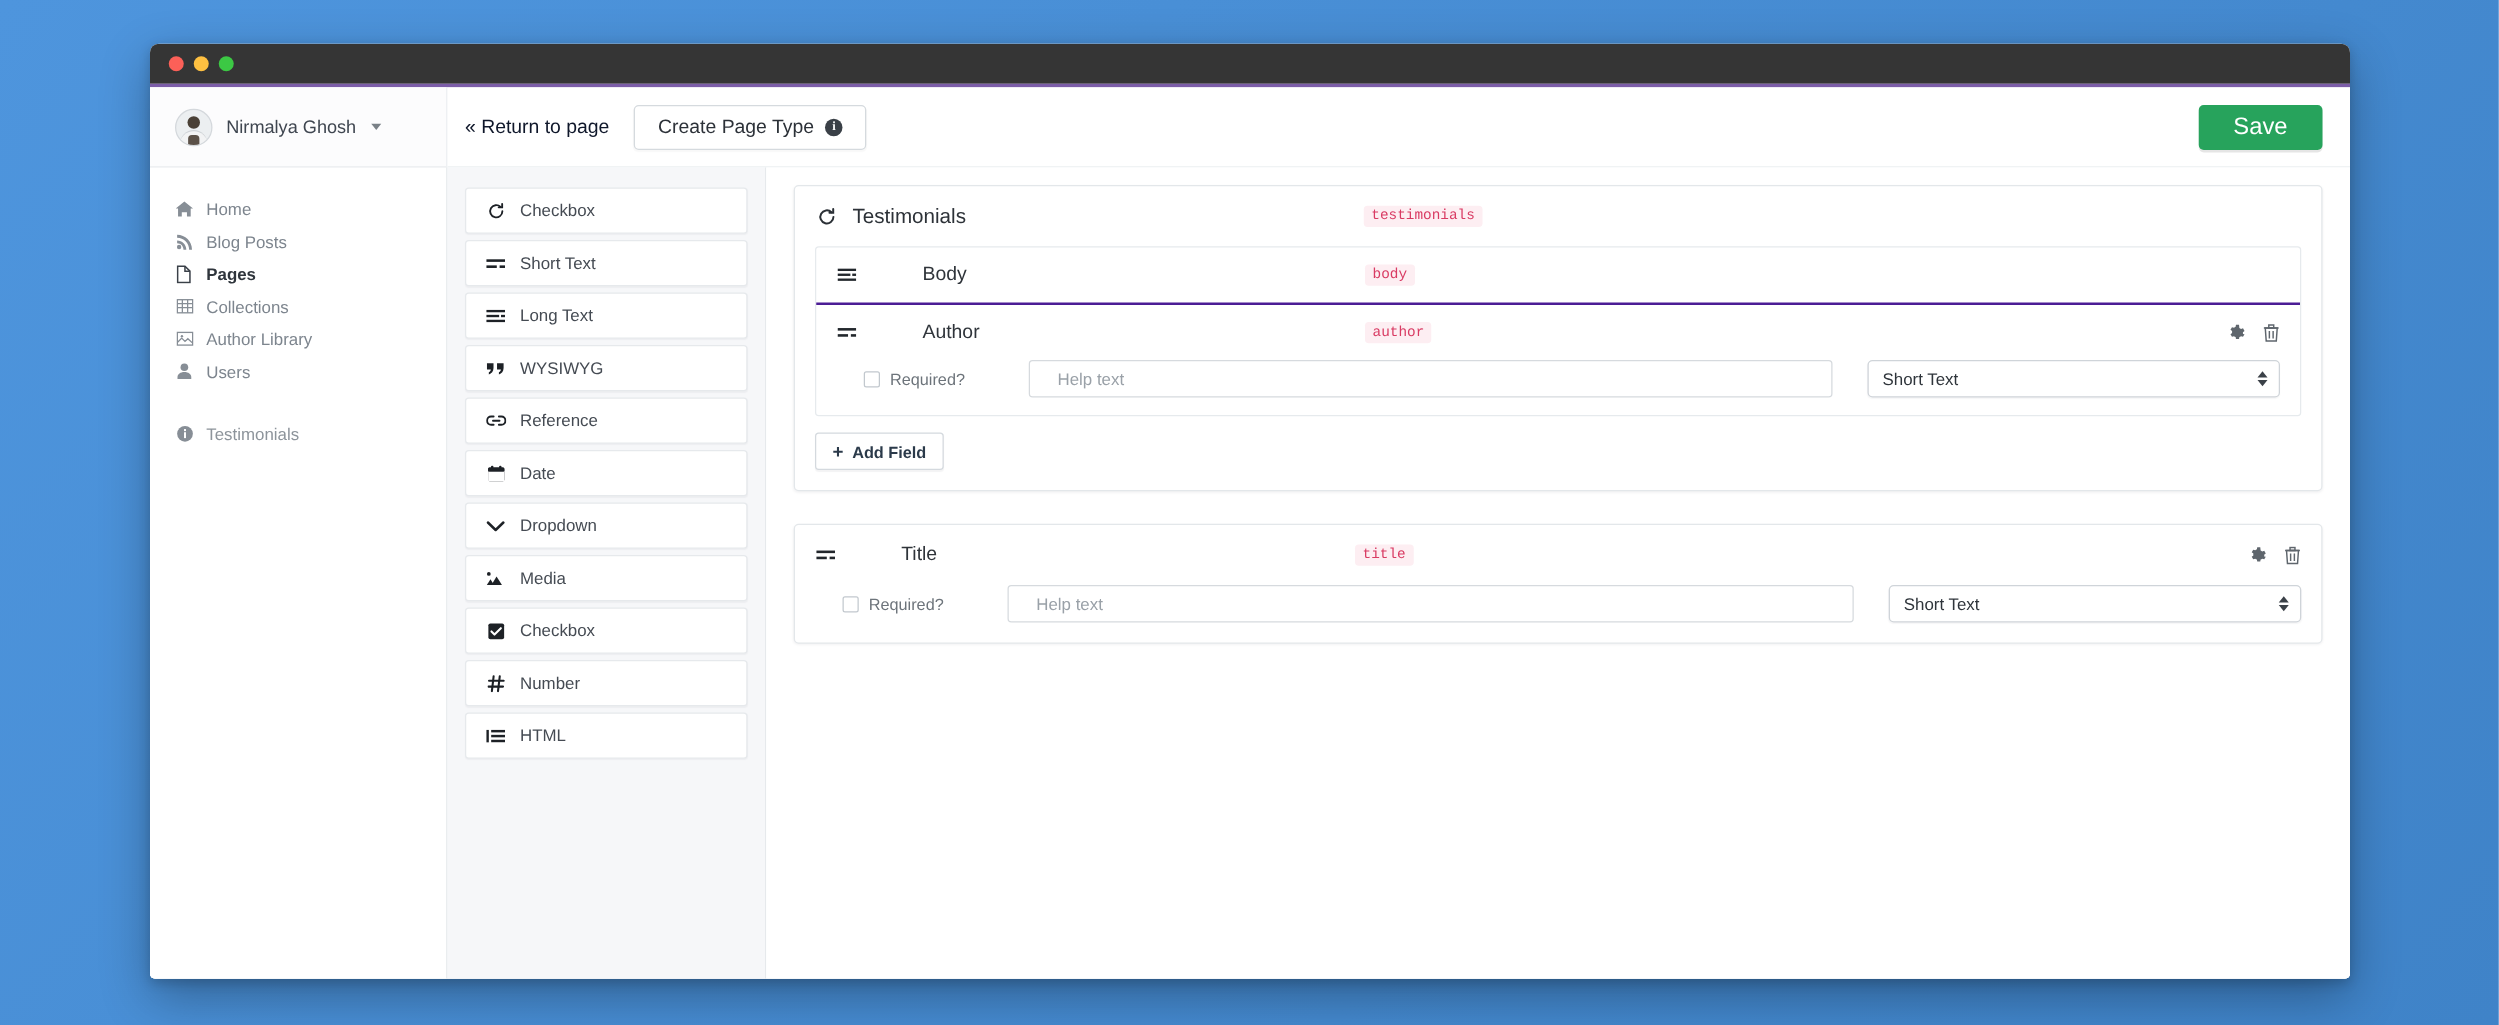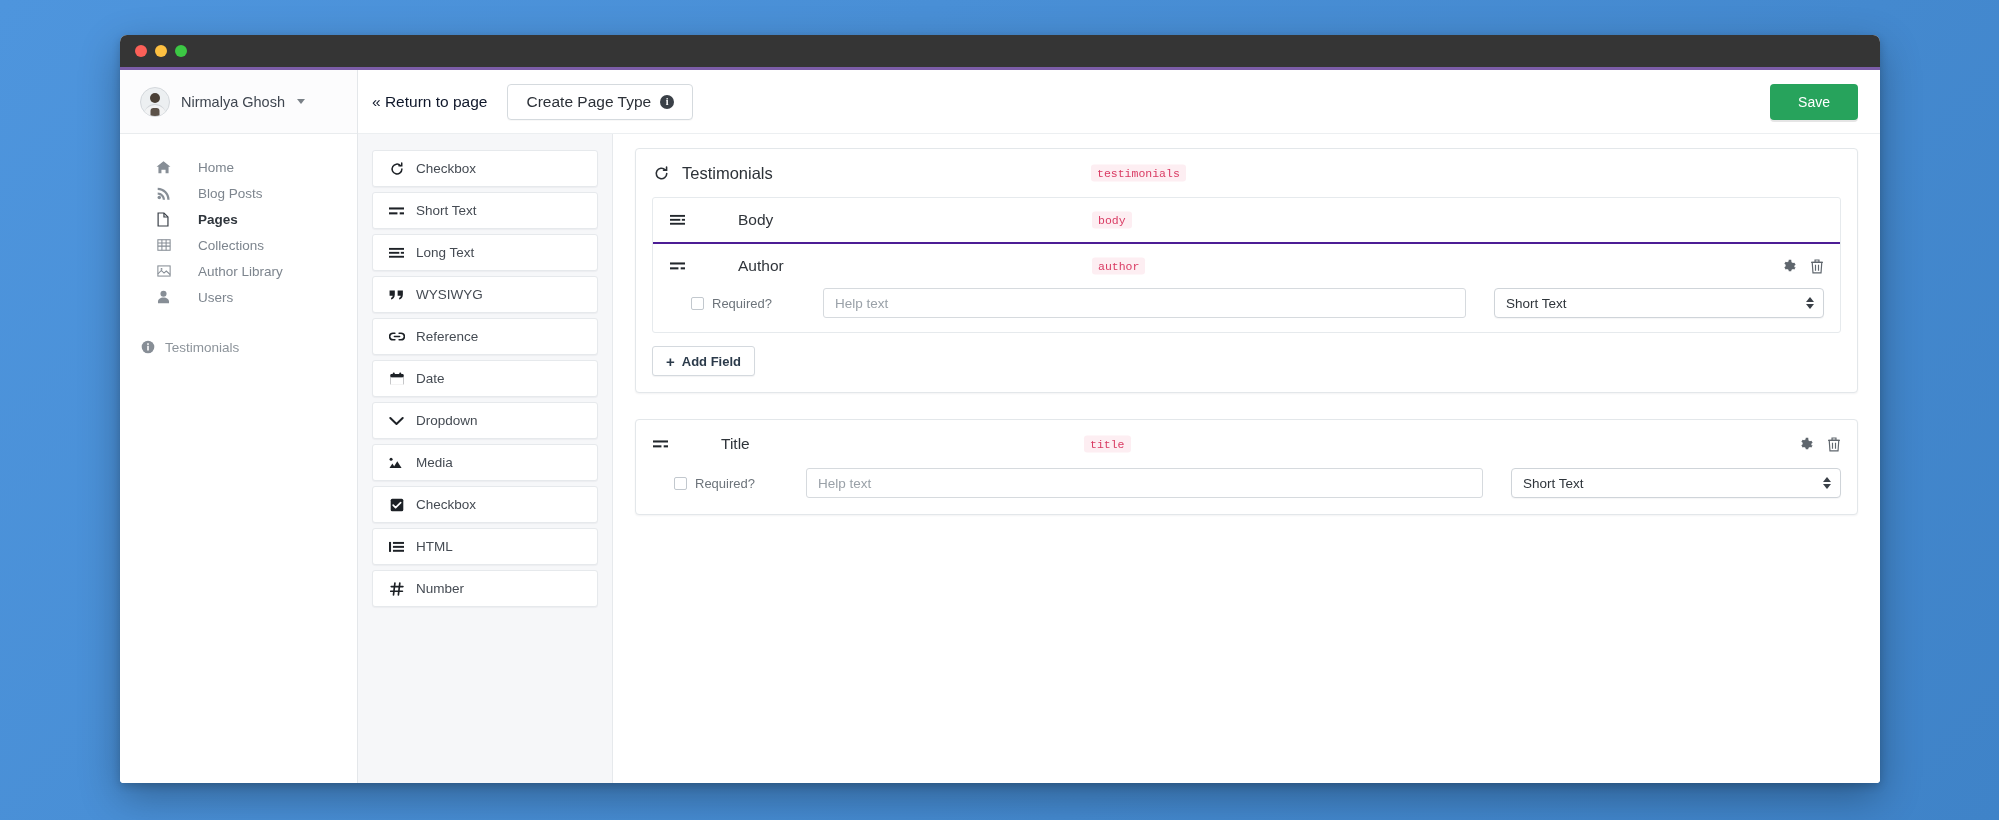--- a/index.html
+++ b/index.html
@@ -67,22 +67,22 @@
     width: 9px; height: 8px; background: #5b5148; border-radius: 3px 3px 0 0;
   }
   .username { font-size: 14.5px; color: #3f4650; white-space: nowrap; }
   .caret-dn {
     width: 0; height: 0; border-left: 4px solid transparent;
     border-right: 4px solid transparent; border-top: 5px solid #7a8187;
     margin-left: 1px;
   }
   .navlist { padding-top: 20px; }
   .navitem {
-    display: flex; align-items: center; gap: 27px;
-    padding: 3px 36px; height: 26px; font-size: 13.5px; color: #7d858e;
+    display: flex; align-items: center; gap: 10px;
+    padding: 3px 20px; height: 26px; font-size: 13.5px; color: #7d858e;
     cursor: pointer;
   }
   .navitem.active { color: #2f353c; font-weight: bold; }
   .navicon { width: 15px; height: 15px; flex: 0 0 15px; display: flex;
              align-items: center; justify-content: center; color: #878e96; }
   .navitem.active .navicon { color: #3a4048; }
   .navicon svg { display: block; }
   .docitem {
     display: flex; align-items: center; gap: 10px;
     padding: 3px 20px; height: 26px; font-size: 13.5px; color: #8d949b;
@@ -108,21 +108,21 @@
     box-shadow: 0 1px 1px rgba(0,0,0,.03);
   }
   .info-badge {
     width: 14px; height: 14px; border-radius: 50%; background: #3a4047;
     color: #fff; font-size: 10px; font-weight: bold; font-family: "Liberation Serif", serif;
     display: inline-flex; align-items: center; justify-content: center; line-height: 1;
   }
   .spacer { flex: 1 1 auto; }
   .save-btn {
     height: 36px; padding: 0 28px; border: none; border-radius: 4px;
-    background: #27a35c; color: #fff; font-size: 14px; cursor: pointer;
+    background: #27a35c; color: #fff; font-size: 19px; cursor: pointer;
     box-shadow: 0 2px 0 rgba(0,0,0,.10);
     font-family: "Liberation Sans", sans-serif;
   }
 
   .workspace { flex: 1 1 auto; display: flex; min-height: 0; }
 
   
   .palette {
     width: 255px; flex: 0 0 255px; background: #f6f7f9;
     border-right: 1px solid #e6e9ec; padding: 16px 14px;
@@ -184,21 +184,21 @@
   }
   .req-wrap { display: flex; align-items: center; gap: 8px; width: 132px;
               padding-left: 22px; flex: 0 0 154px; }
   .chk {
     width: 13px; height: 13px; border: 1px solid #c2c8ce; border-radius: 2px;
     background: #fff; cursor: pointer; flex: 0 0 13px;
   }
   .req-label { font-size: 13px; color: #6d747b; white-space: nowrap; }
   .helptext {
     flex: 1 1 auto; height: 30px; border: 1px solid #d6dade; border-radius: 3px;
-    font-size: 13.5px; color: #ec4899; padding: 0 11px; background: #fff;
+    font-size: 13.5px; color: #ec4899; padding: 0 22px; background: #fff;
     font-family: "Liberation Sans", sans-serif; min-width: 0;
   }
   .helptext::placeholder { color: #9aa1a8; }
   .type-select {
     position: relative; flex: 0 0 330px; margin-left: 28px; height: 30px;
     border: 1px solid #cfd4d9; border-radius: 4px; background: #fff;
     display: flex; align-items: center; padding: 0 11px;
     font-size: 13.5px; color: #2f353b; cursor: pointer;
     box-shadow: 0 1px 1px rgba(16,24,40,.04);
   }
@@ -441,37 +441,37 @@
               <svg width="14" height="14" viewBox="0 0 16 16" fill="currentColor">
                   <rect x="0.8" y="0.8" width="14.4" height="14.4" rx="1.8"></rect>
                   <path d="M3.6 8.2l2.8 2.8 5.8-5.8" fill="none" stroke="#fff" stroke-width="1.9" stroke-linecap="round" stroke-linejoin="round"></path>
                 </svg>
             </span>
             <span>Checkbox</span>
           </div>
 
           <div class="ptile">
             <span class="ticon">
+              <svg width="14" height="14" viewBox="0 0 16 16" fill="none" stroke="currentColor" stroke-width="1.9" stroke-linecap="round">
+                  <path d="M5.6 1.2L4 14.8M11.2 1.2L9.6 14.8M1.4 5.2h13.4M0.8 10.6h13.4"></path>
+                </svg>
+            </span>
+            <span>Number</span>
+          </div>
+
+          <div class="ptile">
+            <span class="ticon">
               <svg width="15" height="12" viewBox="0 0 16 12" fill="currentColor">
                   <rect x="0" y="0.6" width="2.2" height="10.6"></rect>
                   <rect x="4.2" y="0.6" width="11.8" height="2.1"></rect>
                   <rect x="4.2" y="4.8" width="11.8" height="2.1"></rect>
                   <rect x="4.2" y="9" width="11.8" height="2.1"></rect>
                 </svg>
             </span>
             <span>HTML</span>
-          </div>
-
-          <div class="ptile">
-            <span class="ticon">
-              <svg width="14" height="14" viewBox="0 0 16 16" fill="none" stroke="currentColor" stroke-width="1.9" stroke-linecap="round">
-                  <path d="M5.6 1.2L4 14.8M11.2 1.2L9.6 14.8M1.4 5.2h13.4M0.8 10.6h13.4"></path>
-                </svg>
-            </span>
-            <span>Number</span>
           </div>
 
         </div>
 
         <div class="canvas">
 
           <div class="repeater-card">
 
             <div class="card-head">
               <span class="chicon">

